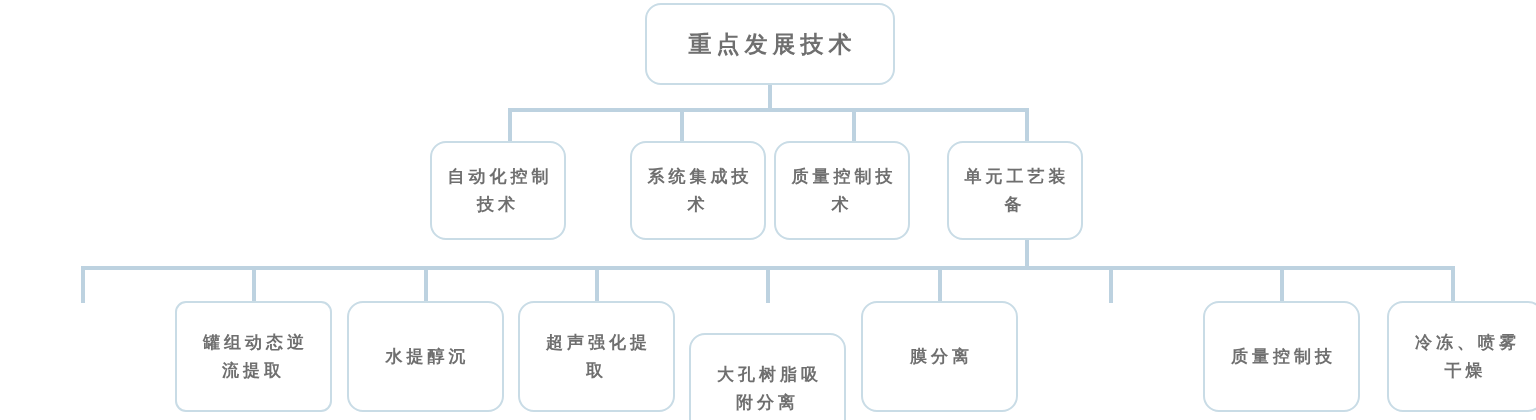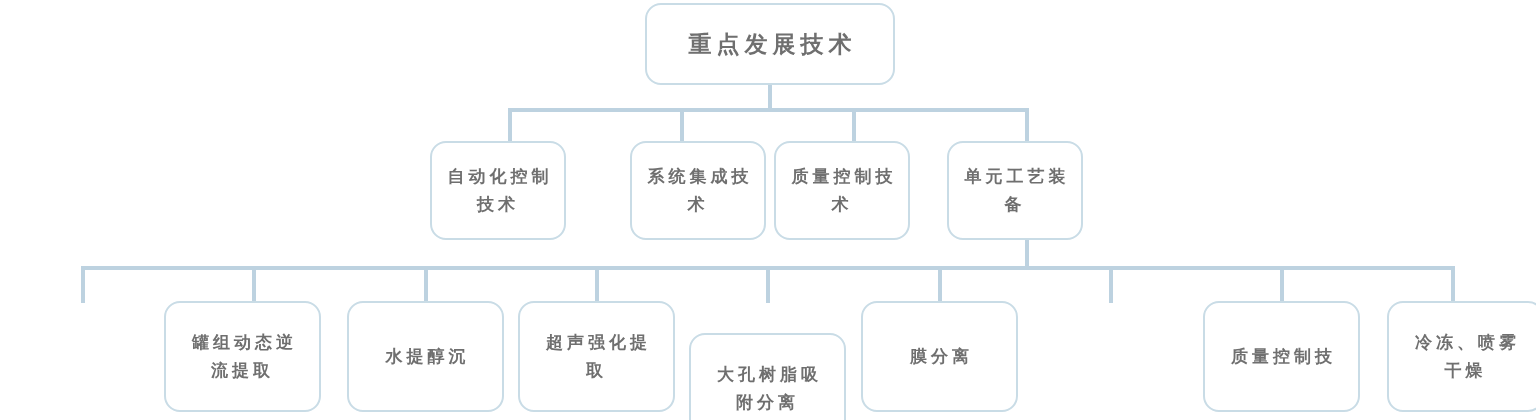--- a/index.html
+++ b/index.html
@@ -82,21 +82,21 @@
 
   <div class="node node-l2" style="left:430px;">自动化控制
 技术</div>
   <div class="node node-l2" style="left:630px;">系统集成技
 术</div>
   <div class="node node-l2" style="left:774px;">质量控制技
 术</div>
   <div class="node node-l2" style="left:947px;">单元工艺装
 备</div>
 
-  <div class="node node-l3" style="left:164px;">罐组动态逆
+  <div class="node node-l3" style="left:175px;border-radius:11px;">罐组动态逆
 流提取</div>
   <div class="node node-l3" style="left:518px;">超声强化提
 取</div>
   <div class="node node-l3" style="left:347px;">水提醇沉</div>
   <div class="node node-l3" style="left:689px;margin-top:32px;">大孔树脂吸
 附分离</div>
   <div class="node node-l3" style="left:861px;">膜分离</div>
   <div class="node node-l3" style="left:1203px;">质量控制技</div>
   <div class="node node-l3" style="left:1374px;margin-left:13px;">冷冻、喷雾
 干燥</div>

